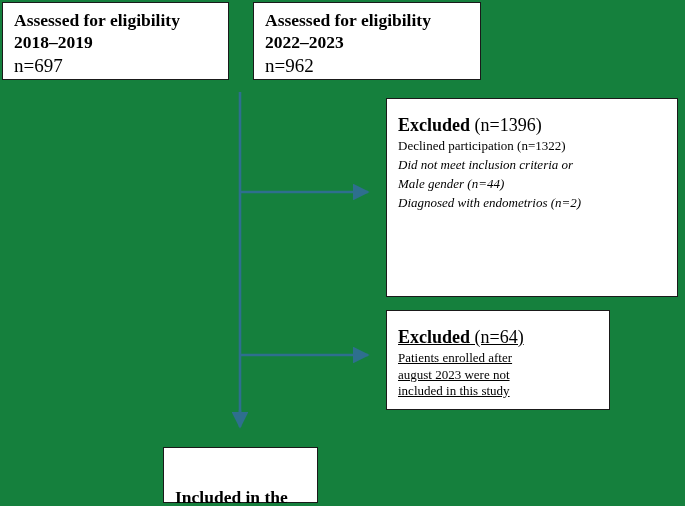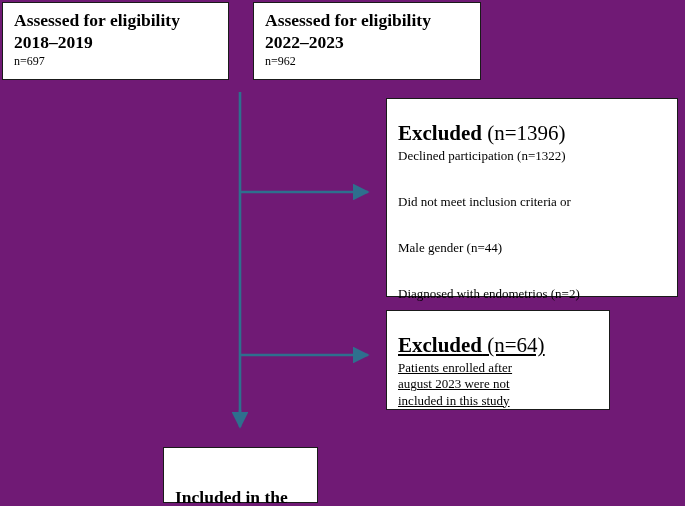--- a/index.html
+++ b/index.html
@@ -5,21 +5,21 @@
 <style>
   html, body {
     margin: 0;
     padding: 0;
     background: #ffffff;
   }
   #canvas {
     position: relative;
     width: 685px;
     height: 506px;
-    background: #701a75;
+    background: #15803d;
     font-family: "Liberation Serif", "DejaVu Serif", serif;
     overflow: hidden;
   }
   .box {
     position: absolute;
     box-sizing: border-box;
     background: #ffffff;
     border: 1.5px solid #1a1a1a;
     color: #000000;
   }
@@ -32,46 +32,46 @@
     line-height: 1.28;
     white-space: nowrap;
   }
   .line2 {
     font-size: 17.5px;
     font-weight: bold;
     line-height: 1.28;
     white-space: nowrap;
   }
   .line3 {
-    font-size: 12px;
+    font-size: 19px;
     font-weight: normal;
     line-height: 1.28;
     white-space: nowrap;
   }
 
   
   #box-assessed-2018 { left: 2px;   top: 2px;  width: 227px; height: 78px; }
   #box-assessed-2022 { left: 253px; top: 2px;  width: 228px; height: 78px; }
 
   
   #box-excluded-1 { left: 386px; top: 98px; width: 292px; height: 199px; }
   #box-excluded-1 .box-inner { padding: 7px 8px 6px 11px; }
   .exc-head {
-    font-size: 21px;
+    font-size: 18px;
     line-height: 1.3;
     white-space: nowrap;
-    margin: 14px 0 1px 0;
+    margin: 8px 0 1px 0;
   }
   .exc-head b { font-weight: bold; }
   .exc-item {
     font-size: 13px;
     line-height: 1.3;
     margin: 0;
   }
-  .exc-item.spaced { margin-top: 29px; }
+  .exc-item.spaced { margin-top: 2px; font-style: italic; }
   .exc-item .wrapline { display: block; white-space: nowrap; }
 
   
   #box-excluded-2 { left: 386px; top: 310px; width: 224px; height: 100px; text-decoration: underline; }
   #box-excluded-2 .box-inner { padding: 7px 8px 6px 11px; }
   #box-excluded-2 .exc-item { line-height: 1.24; }
 
   
   #box-included { left: 163px; top: 447px; width: 155px; height: 56px; }
   #box-included .box-inner { padding: 6px 8px 4px 11px; margin-top: 32px; }

